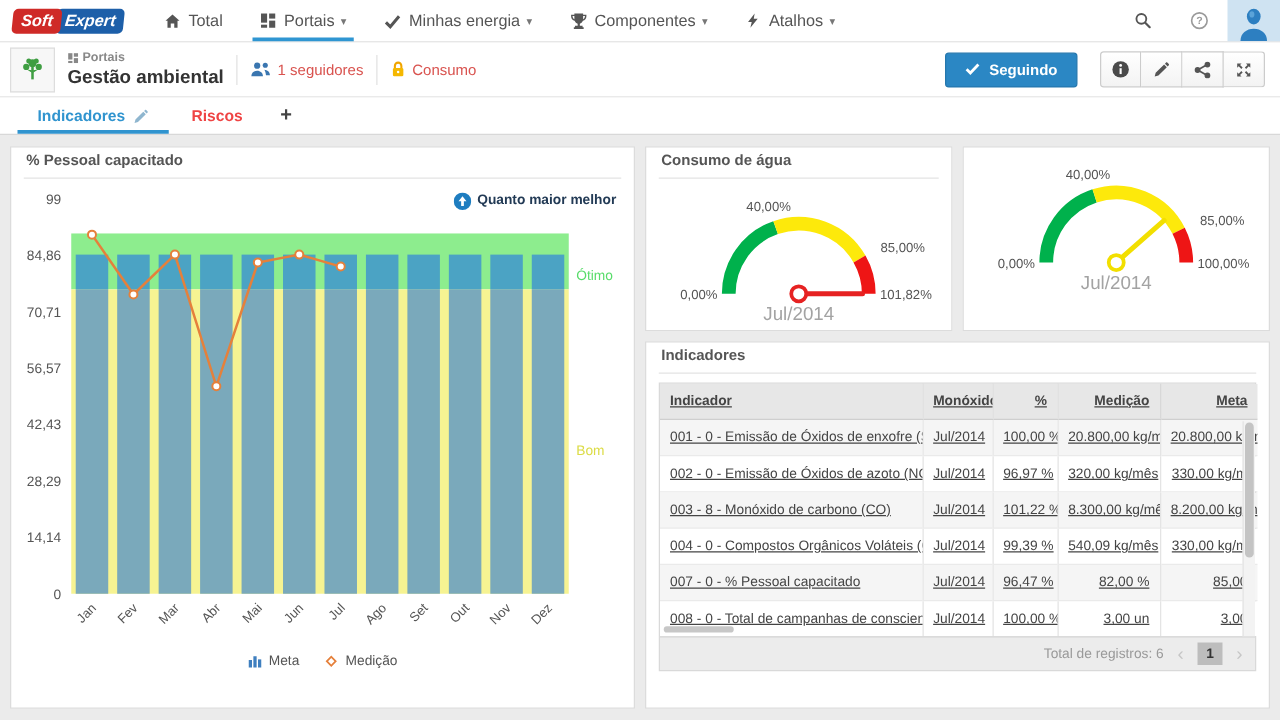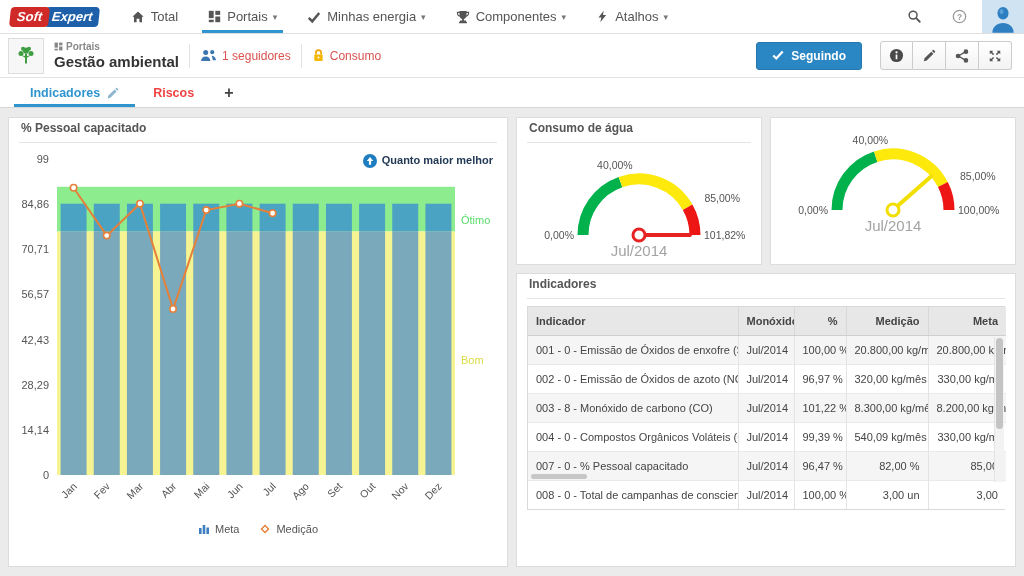--- a/index.html
+++ b/index.html
@@ -49,21 +49,21 @@
   .chart-panel{width:500px;height:450px;position:relative;}
   .chart-note{position:absolute;top:36px;right:14px;display:flex;align-items:flex-start;gap:5px;font-size:11px;color:#223a55;font-weight:bold;}
   .legend{display:flex;justify-content:center;align-items:center;gap:20px;font-size:11px;color:#555;margin-top:2px;}
   .legend .lg-item{display:flex;align-items:center;gap:5px;}
   .right-col{display:flex;flex-direction:column;gap:8px;width:500px;}
   .gauges-row{display:flex;gap:8px;}
   .gauge-panel{width:246px;height:148px;}
   .table-panel{width:500px;height:294px;}
   
   .table-wrap{margin:7px 10px 0;position:relative;border:1px solid #d9d9d9;}
-  table{border-collapse:collapse;width:100%;table-layout:fixed;font-size:11px;color:#444;}
+  table{border-collapse:collapse;width:100%;table-layout:fixed;font-size:11px;color:#444;text-decoration:underline;}
   thead th{background:#e7e7e7;font-weight:bold;padding:8px 8px;border-bottom:1px solid #cfcfcf;border-left:1px solid #d8d8d8;white-space:nowrap;overflow:hidden;}
   thead th:first-child{border-left:none;}
   tbody td{padding:8px 8px;border-left:1px solid #e4e4e4;border-top:1px solid #eaeaea;white-space:nowrap;overflow:hidden;background:#fff;}
   tbody td:first-child{border-left:none;}
   tbody tr:nth-child(odd) td{background:#f5f5f5;}
   .al{text-align:left;} .ar{text-align:right;}
   .table-footer{background:#ececec;border-top:1px solid #d4d4d4;display:flex;justify-content:flex-end;align-items:center;gap:9px;padding:4px 8px;font-size:11px;color:#999;}
   .pg-num{background:#bdbdbd;color:#333;font-weight:bold;width:20px;height:18px;display:flex;align-items:center;justify-content:center;cursor:pointer;}
   .pg-arrow{color:#c6c6c6;font-size:15px;line-height:1;cursor:default;padding:0 2px;}
   .vscroll{position:absolute;top:30px;right:0;bottom:27px;width:9px;background:#f3f3f3;border-left:1px solid #e4e4e4;}
@@ -462,17 +462,23 @@
                   <td class="ar">100,00 %</td>
                   <td class="ar">3,00 un</td>
                   <td class="ar">3,00</td>
                 </tr>
               </tbody>
           </table>
           <div class="vscroll">
               <div class="vthumb"></div>
             </div>
           <div class="hscroll-thumb"></div>
+          <div class="table-footer">
+            <span>Total de registros: 6</span>
+            <span class="pg-arrow">‹</span>
+            <span class="pg-num">1</span>
+            <span class="pg-arrow">›</span>
+          </div>
         </div>
       </section>
     </div>
   </main>
 </div>
 
 </body></html>

